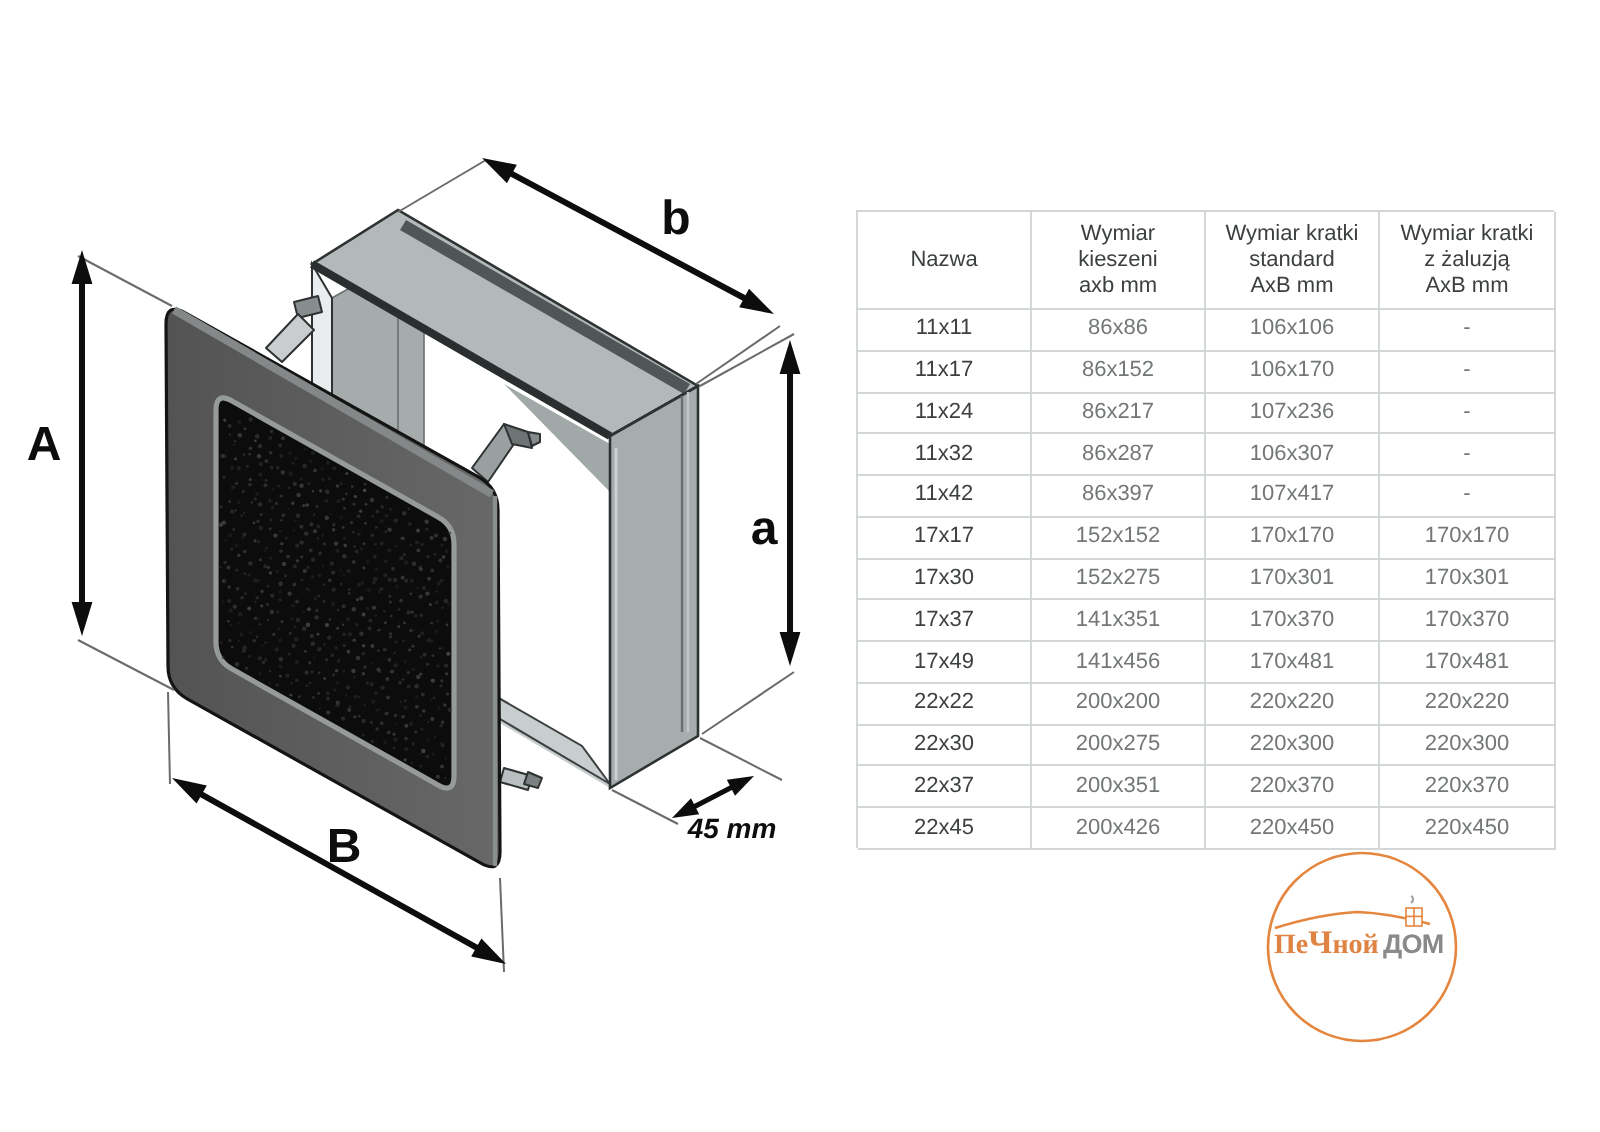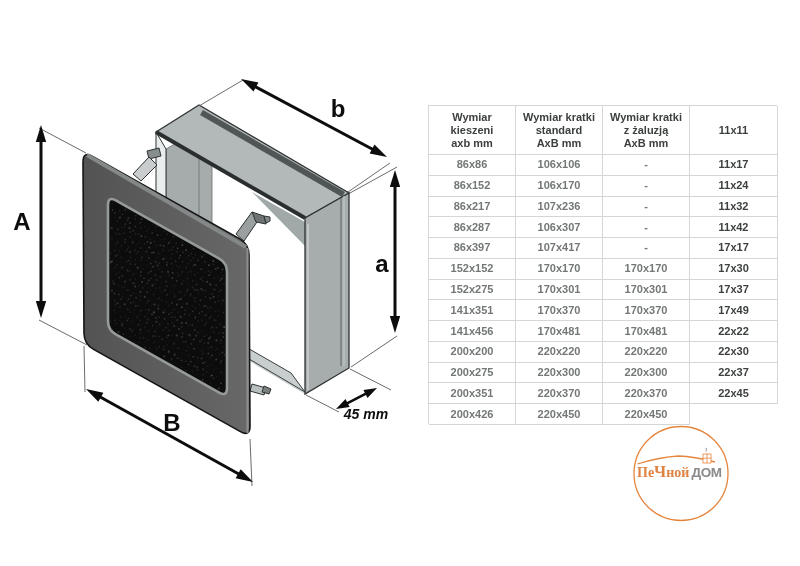--- a/index.html
+++ b/index.html
@@ -8,21 +8,21 @@
 #tbl {
   position:absolute; left:428px; top:105px; width:349px; height:319px;
   display:grid; grid-template-columns: 87px 87px 87px 88px;
   grid-template-rows: 49px repeat(13, 20.77px);
   border-left:1px solid #d3d7d7; border-top:1px solid #d3d7d7;
   box-sizing:border-box;
 }
 #tbl .c {
   border-right:1px solid #d3d7d7; border-bottom:1px solid #d3d7d7;
   display:flex; align-items:center; justify-content:center; text-align:center;
-  font-size:11px; font-weight:bold; line-height:13px;
+  font-size:11px; font-weight:normal; line-height:13px;
 }
 #tbl .h { color:#3d4040; }
 #tbl .n { color:#3d4040; }
 #tbl .v { color:#737777; }
 </style></head>
 <body>
 <div id="stage">
 <div id="draw"><svg width="800" height="566" viewBox="0 0 800 566" font-family="Liberation Sans, sans-serif">
 <defs>
 <linearGradient id="gframe" x1="0" y1="0" x2="1" y2="0">
@@ -696,20 +696,21 @@
 <path d="M 637.5,464 Q 660,457 678.5,456 Q 694,456.5 715,462" fill="none" stroke="#e5863f" stroke-width="1.3"></path>
 <rect x="703" y="454" width="8" height="9" fill="#ffffff" stroke="#e5863f" stroke-width="0.8"></rect>
 <line x1="702.5" y1="458.2" x2="711.5" y2="458.2" stroke="#e5863f" stroke-width="0.8"></line>
 <line x1="707" y1="453.5" x2="707" y2="463" stroke="#e5863f" stroke-width="0.8"></line>
 <path d="M 705.5,451.5 q 2,-1.6 0.2,-3.6" fill="none" stroke="#a2a2a2" stroke-width="1.1"></path>
 <text x="637" y="476.5" font-family="Liberation Serif, serif" font-weight="bold" fill="#df8342" font-size="14">Пе<tspan font-size="16.5">Ч</tspan>ной</text>
 <text x="691.5" y="476.5" font-size="13.5" font-weight="bold" fill="#8a8a8a" letter-spacing="-0.4">ДОМ</text>
 </g>
 </svg></div>
 <div id="tbl">
+<div class="c h">Nazwa</div>
 <div class="c h">Wymiar<br>kieszeni<br>axb mm</div>
 <div class="c h">Wymiar kratki<br>standard<br>AxB mm</div>
 <div class="c h">Wymiar kratki<br>z żaluzją<br>AxB mm</div>
 <div class="c n">11x11</div>
       <div class="c v">86x86</div>
       <div class="c v">106x106</div>
       <div class="c v">-</div>
 <div class="c n">11x17</div>
       <div class="c v">86x152</div>
       <div class="c v">106x170</div>

